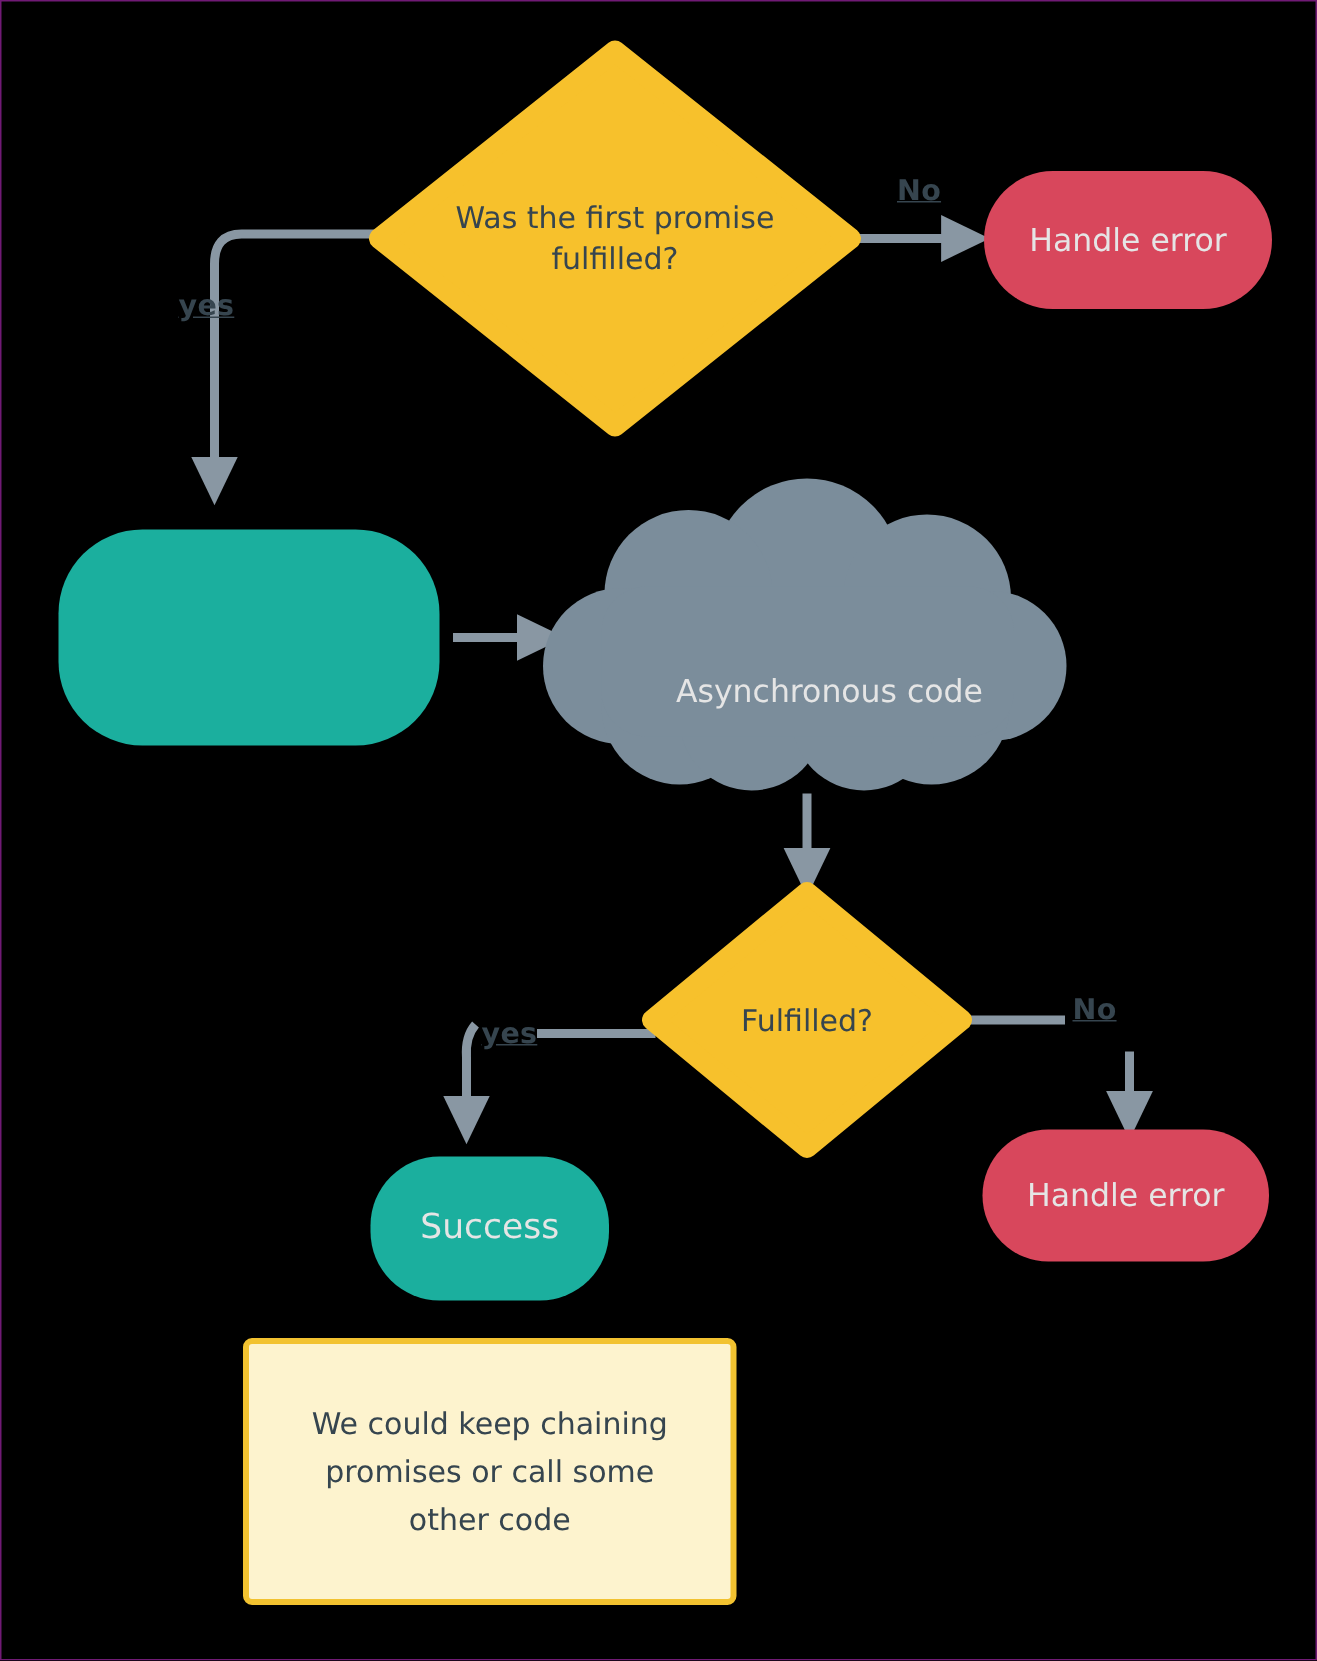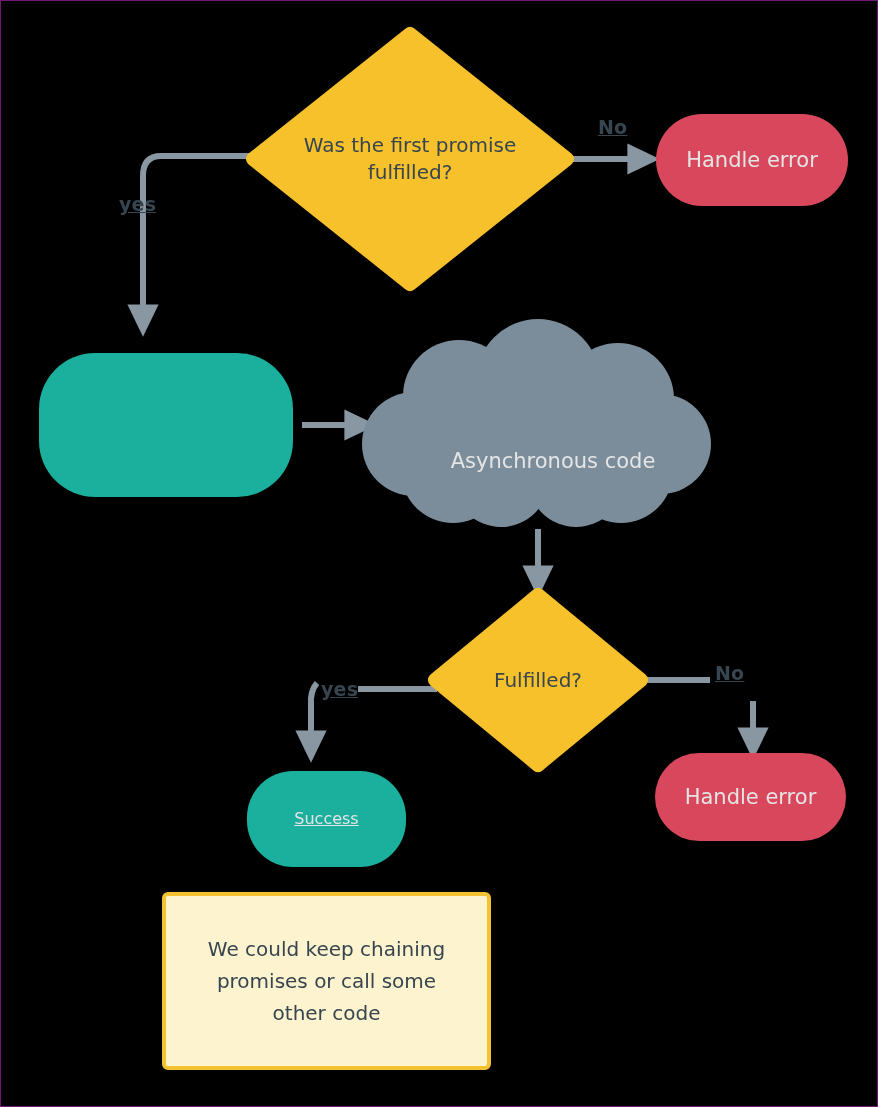--- a/index.html
+++ b/index.html
@@ -109,21 +109,21 @@
   <div class="node-label label-dark" style="left:279px; top:122px; width:260px; height:72px; font-size:20px;">Was the first promise
 fulfilled?</div>
 
   <div class="node-label label-white" style="left:655px; top:113px; width:192px; height:92px; font-size:21px;">Handle error</div>
 
 
   <div class="node-label label-white" style="left:412px; top:405px; width:280px; height:40px; font-size:21px;margin-top:35px;">Asynchronous code</div>
 
   <div class="node-label label-dark" style="left:457px; top:660px; width:160px; height:38px; font-size:20px;">Fulfilled?</div>
 
-  <div class="node-label label-white" style="left:246px; top:770px; width:159px; height:96px; font-size:16px;text-decoration:underline;">Success</div>
+  <div class="node-label label-white" style="left:246px; top:770px; width:159px; height:96px; font-size:23px;">Success</div>
 
   <div class="node-label label-white" style="left:654px; top:752px; width:191px; height:88px; font-size:21px;">Handle error</div>
 
   <div class="node-label label-dark" style="left:178px; top:913px; width:295px; height:134px; font-size:20px; line-height:1.6;">We could keep chaining
 promises or call some
 other code</div>
 
   <div class="edge-label" style="left:597px; top:115px;">No</div>
 
   <div class="edge-label" style="left:118px; top:192px;">yes</div>

